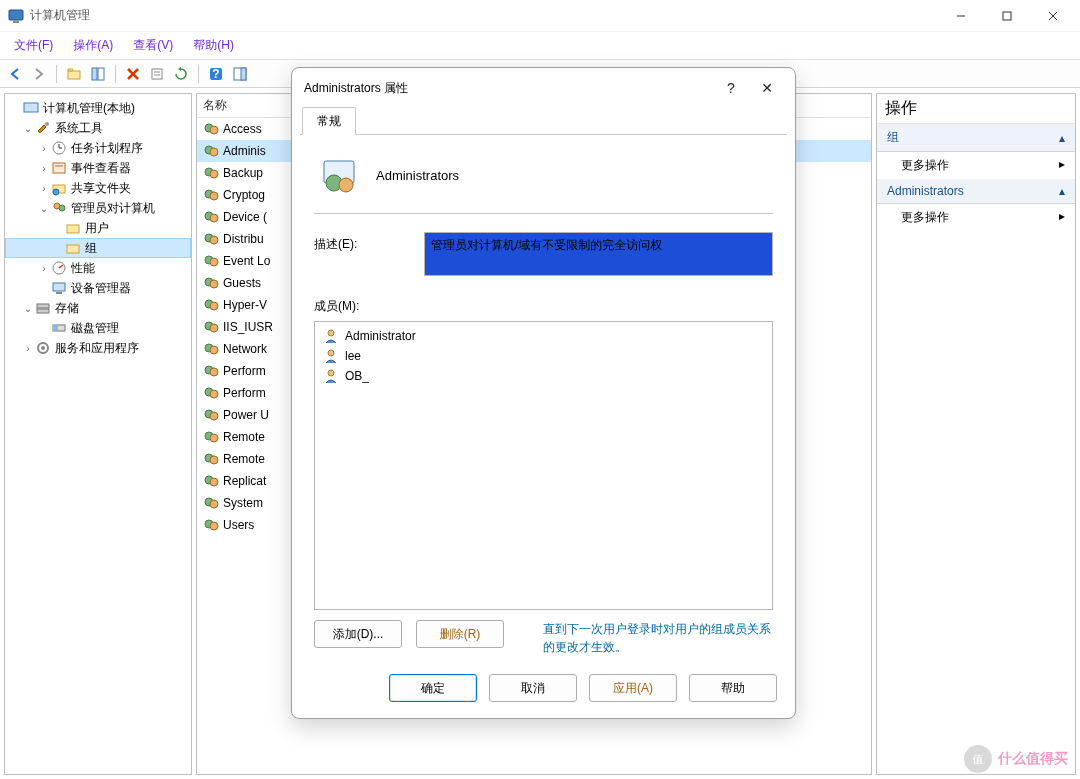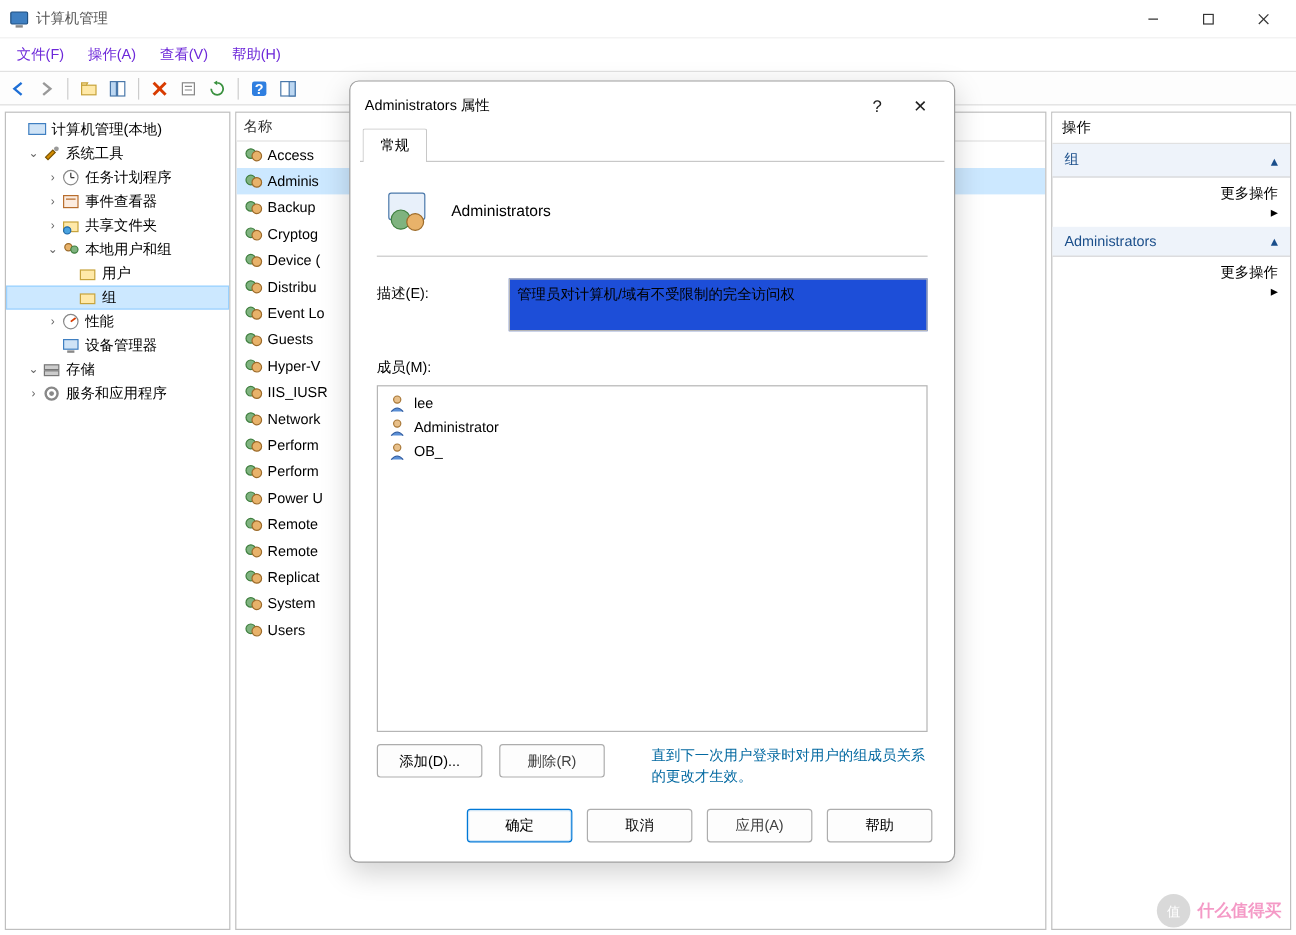--- a/index.html
+++ b/index.html
@@ -35,23 +35,23 @@
 .ind1 { padding-left: 16px; } .ind2 { padding-left: 32px; } .ind4 { padding-left: 60px; }
 
 
 .listheader { height: 24px; background: #fff; border-bottom: 1px solid #e1e1e1; display: flex; align-items: center; padding-left: 6px; color: #333; }
 .listbody { flex: 1; overflow: auto; }
 .listrow { display: flex; align-items: center; height: 22px; padding-left: 6px; gap: 4px; cursor: default; }
 .listrow.selected { background: #cce8ff; }
 .gicon { width: 16px; height: 16px; display: inline-flex; }
 
 
-.aphdr { background: #fff; border-bottom: 1px solid #e1e1e1; padding: 4px 8px; font-size: 12px; }
+.aphdr { background: #fff; border-bottom: 1px solid #e1e1e1; padding: 4px 8px; font-size: 16px; }
 .apcat { background: #eef3fa; border-bottom: 1px solid #d6d6d6; padding: 5px 10px; display: flex; justify-content: space-between; align-items: center; color: #1a4e8a; }
-.apitem { padding: 5px 10px 5px 24px; display: flex; justify-content: space-between; align-items: flex-end; color: #000; cursor: default; flex-direction: column; }
+.apitem { padding: 5px 10px 5px 24px; display: flex; justify-content: space-between; align-items: flex-start; color: #000; cursor: default; }
 
 
 .dialog { position: absolute; left: 291px; top: 67px; width: 505px; height: 652px; background: #ffffff; border: 1px solid #9e9e9e; border-radius: 8px; box-shadow: 0 8px 24px rgba(0,0,0,.18); display: flex; flex-direction: column; }
 .dlgtitle { height: 40px; display: flex; align-items: center; padding: 0 10px; }
 .dlgtitle .t { flex: 1; color: #000; font-size: 12px; padding-left: 2px; }
 .dlgtitle .hc { width: 36px; text-align: center; font-size: 14px; color: #222; }
 .tabs { height: 28px; display: flex; align-items: flex-end; padding-left: 10px; margin-top: -2px; }
 .tab { border: 1px solid #c8c8c8; border-bottom: none; padding: 5px 14px; background: #fff; border-radius: 2px 2px 0 0; position: relative; top: 1px; }
 .tabpage { flex: 1; border-top: 1px solid #c8c8c8; margin: 0 8px; padding: 16px 14px 8px 14px; display: flex; flex-direction: column; }
 .hdrrow { display: flex; align-items: center; gap: 16px; padding: 4px 6px 18px 6px; border-bottom: 1px solid #c8c8c8; margin-bottom: 18px; }
@@ -60,21 +60,21 @@
 .formrow .lbl { width: 92px; padding-top: 4px; }
 .descbox { flex: 1; height: 44px; border: 1px solid #b5b5b5; padding: 4px 6px; background: #1d4ed8; }
 .memberlist { flex: 1; border: 1px solid #b5b5b5; background: #fff; padding: 4px; min-height: 230px; overflow: auto; }
 .memrow { display: flex; align-items: center; gap: 6px; height: 20px; padding: 0 4px; }
 .memicon { width: 16px; height: 16px; }
 .note { font-size: 12px; color: #0369a1; line-height: 1.5; }
 .btnrow { display: flex; gap: 14px; margin-top: 10px; align-items: flex-start; }
 .btnrow .right { margin-left: auto; }
 .pushbtn { min-width: 88px; height: 28px; border: 1px solid #adadad; background: #fdfdfd; border-radius: 3px; padding: 0 12px; cursor: default; display: inline-flex; align-items: center; justify-content: center; }
 .pushbtn.primary { border-color: #0078d7; box-shadow: inset 0 0 0 1px #0078d72e; }
-.pushbtn:disabled, .pushbtn.disabled { color: #404040; }
+.pushbtn:disabled, .pushbtn.disabled { color: #a16207; }
 .dlgfooter { border-top: 0; padding: 10px 18px 16px 18px; display: flex; gap: 12px; justify-content: flex-end; }
 
 
 .watermark { position: absolute; right: 12px; bottom: 6px; display: flex; align-items: center; gap: 6px; opacity: .55; }
 .watermark .c { width: 28px; height: 28px; border-radius: 50%; background: #bbb; display: flex; align-items: center; justify-content: center; color: #fff; font-size: 11px; }
 .watermark .t { color: #ec4899; font-size: 14px; font-weight: bold; }
 
 
 svg { display: block; }
 </style>
@@ -229,21 +229,21 @@
         <span>共享文件夹</span>
       </div>
     <div class="treerow ind2">
         <span class="ex">⌄</span>
         <span class="ticon">
           <svg width="16" height="16">
             <circle cx="6" cy="6" r="3" fill="#e8b26a" stroke="#9c6b2a"></circle>
             <circle cx="11" cy="8" r="3" fill="#7fb37f" stroke="#3f7f3f"></circle>
           </svg>
         </span>
-        <span>本地用户和组</span>
+        <span>管理员对计算机</span>
       </div>
     <div class="treerow ind4">
         <span class="ticon">
           <svg width="16" height="16">
             <rect x="2" y="5" width="12" height="8" fill="#ffe9a8" stroke="#c7a33b"></rect>
           </svg>
         </span>
         <span>用户</span>
       </div>
     <div class="treerow ind4 selected">
@@ -276,20 +276,30 @@
       </div>
     <div class="treerow ind1">
         <span class="ex">⌄</span>
         <span class="ticon">
           <svg width="16" height="16">
             <rect x="2" y="4" width="12" height="4" fill="#ccc" stroke="#777"></rect>
             <rect x="2" y="9" width="12" height="4" fill="#ccc" stroke="#777"></rect>
           </svg>
         </span>
         <span>存储</span>
+      </div>
+    <div class="treerow ind2">
+        <span class="ex"></span>
+        <span class="ticon">
+          <svg width="16" height="16">
+            <rect x="2" y="5" width="12" height="6" fill="#ddd" stroke="#777"></rect>
+            <rect x="2" y="5" width="5" height="6" fill="#8ab9e6"></rect>
+          </svg>
+        </span>
+        <span>磁盘管理</span>
       </div>
     <div class="treerow ind1">
         <span class="ex">›</span>
         <span class="ticon">
           <svg width="16" height="16">
             <circle cx="8" cy="8" r="5" fill="none" stroke="#888" stroke-width="2"></circle>
             <circle cx="8" cy="8" r="2" fill="#888"></circle>
           </svg>
         </span>
         <span>服务和应用程序</span>
@@ -522,30 +532,30 @@
       <span class="lbl">成员(M):</span>
     </div>
     <div class="memberlist" id="memberlist">
         <div class="memrow">
           <span class="memicon">
             <svg width="16" height="16">
               <circle cx="8" cy="5" r="3" fill="#e8c08a" stroke="#a87838"></circle>
               <path d="M3 15 Q8 9 13 15" fill="#5a8fd6" stroke="#2f5a9e"></path>
             </svg>
           </span>
-          <span>lee</span>
+          <span>Administrator</span>
         </div>
         <div class="memrow">
           <span class="memicon">
             <svg width="16" height="16">
               <circle cx="8" cy="5" r="3" fill="#e8c08a" stroke="#a87838"></circle>
               <path d="M3 15 Q8 9 13 15" fill="#5a8fd6" stroke="#2f5a9e"></path>
             </svg>
           </span>
-          <span>Administrator</span>
+          <span>lee</span>
         </div>
         <div class="memrow">
           <span class="memicon">
             <svg width="16" height="16">
               <circle cx="8" cy="5" r="3" fill="#e8c08a" stroke="#a87838"></circle>
               <path d="M3 15 Q8 9 13 15" fill="#5a8fd6" stroke="#2f5a9e"></path>
             </svg>
           </span>
           <span>OB_</span>
         </div>

